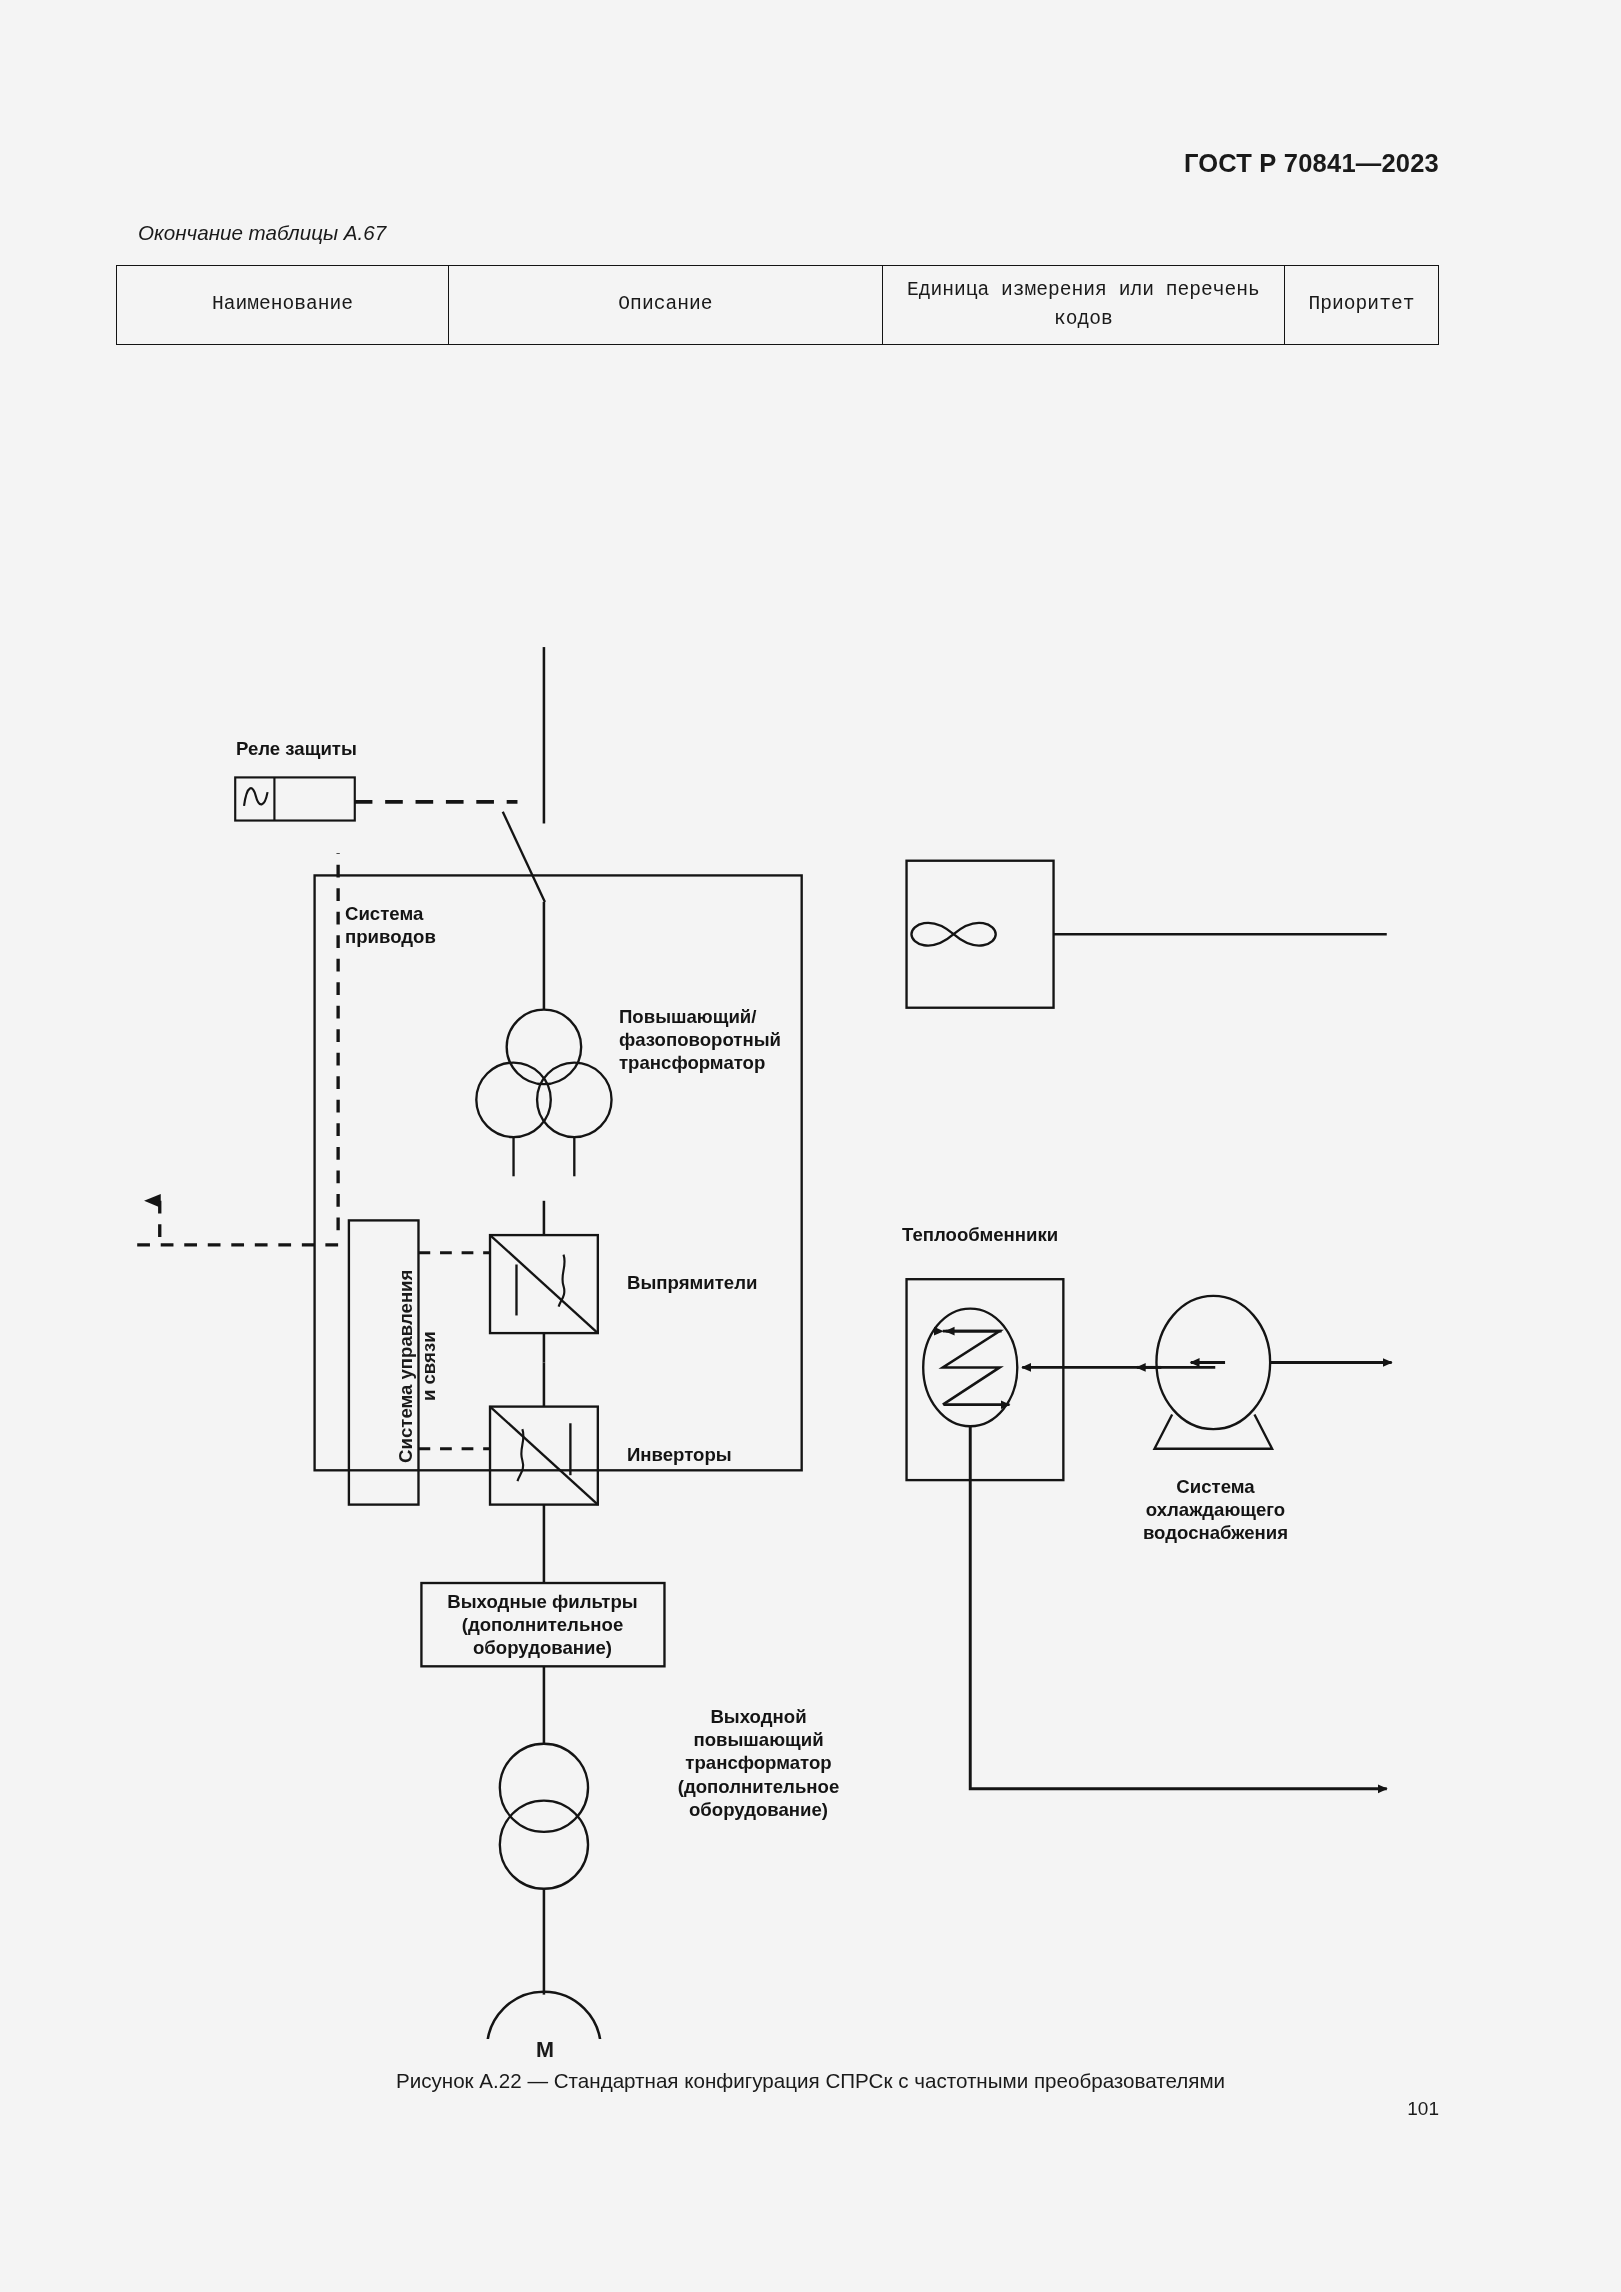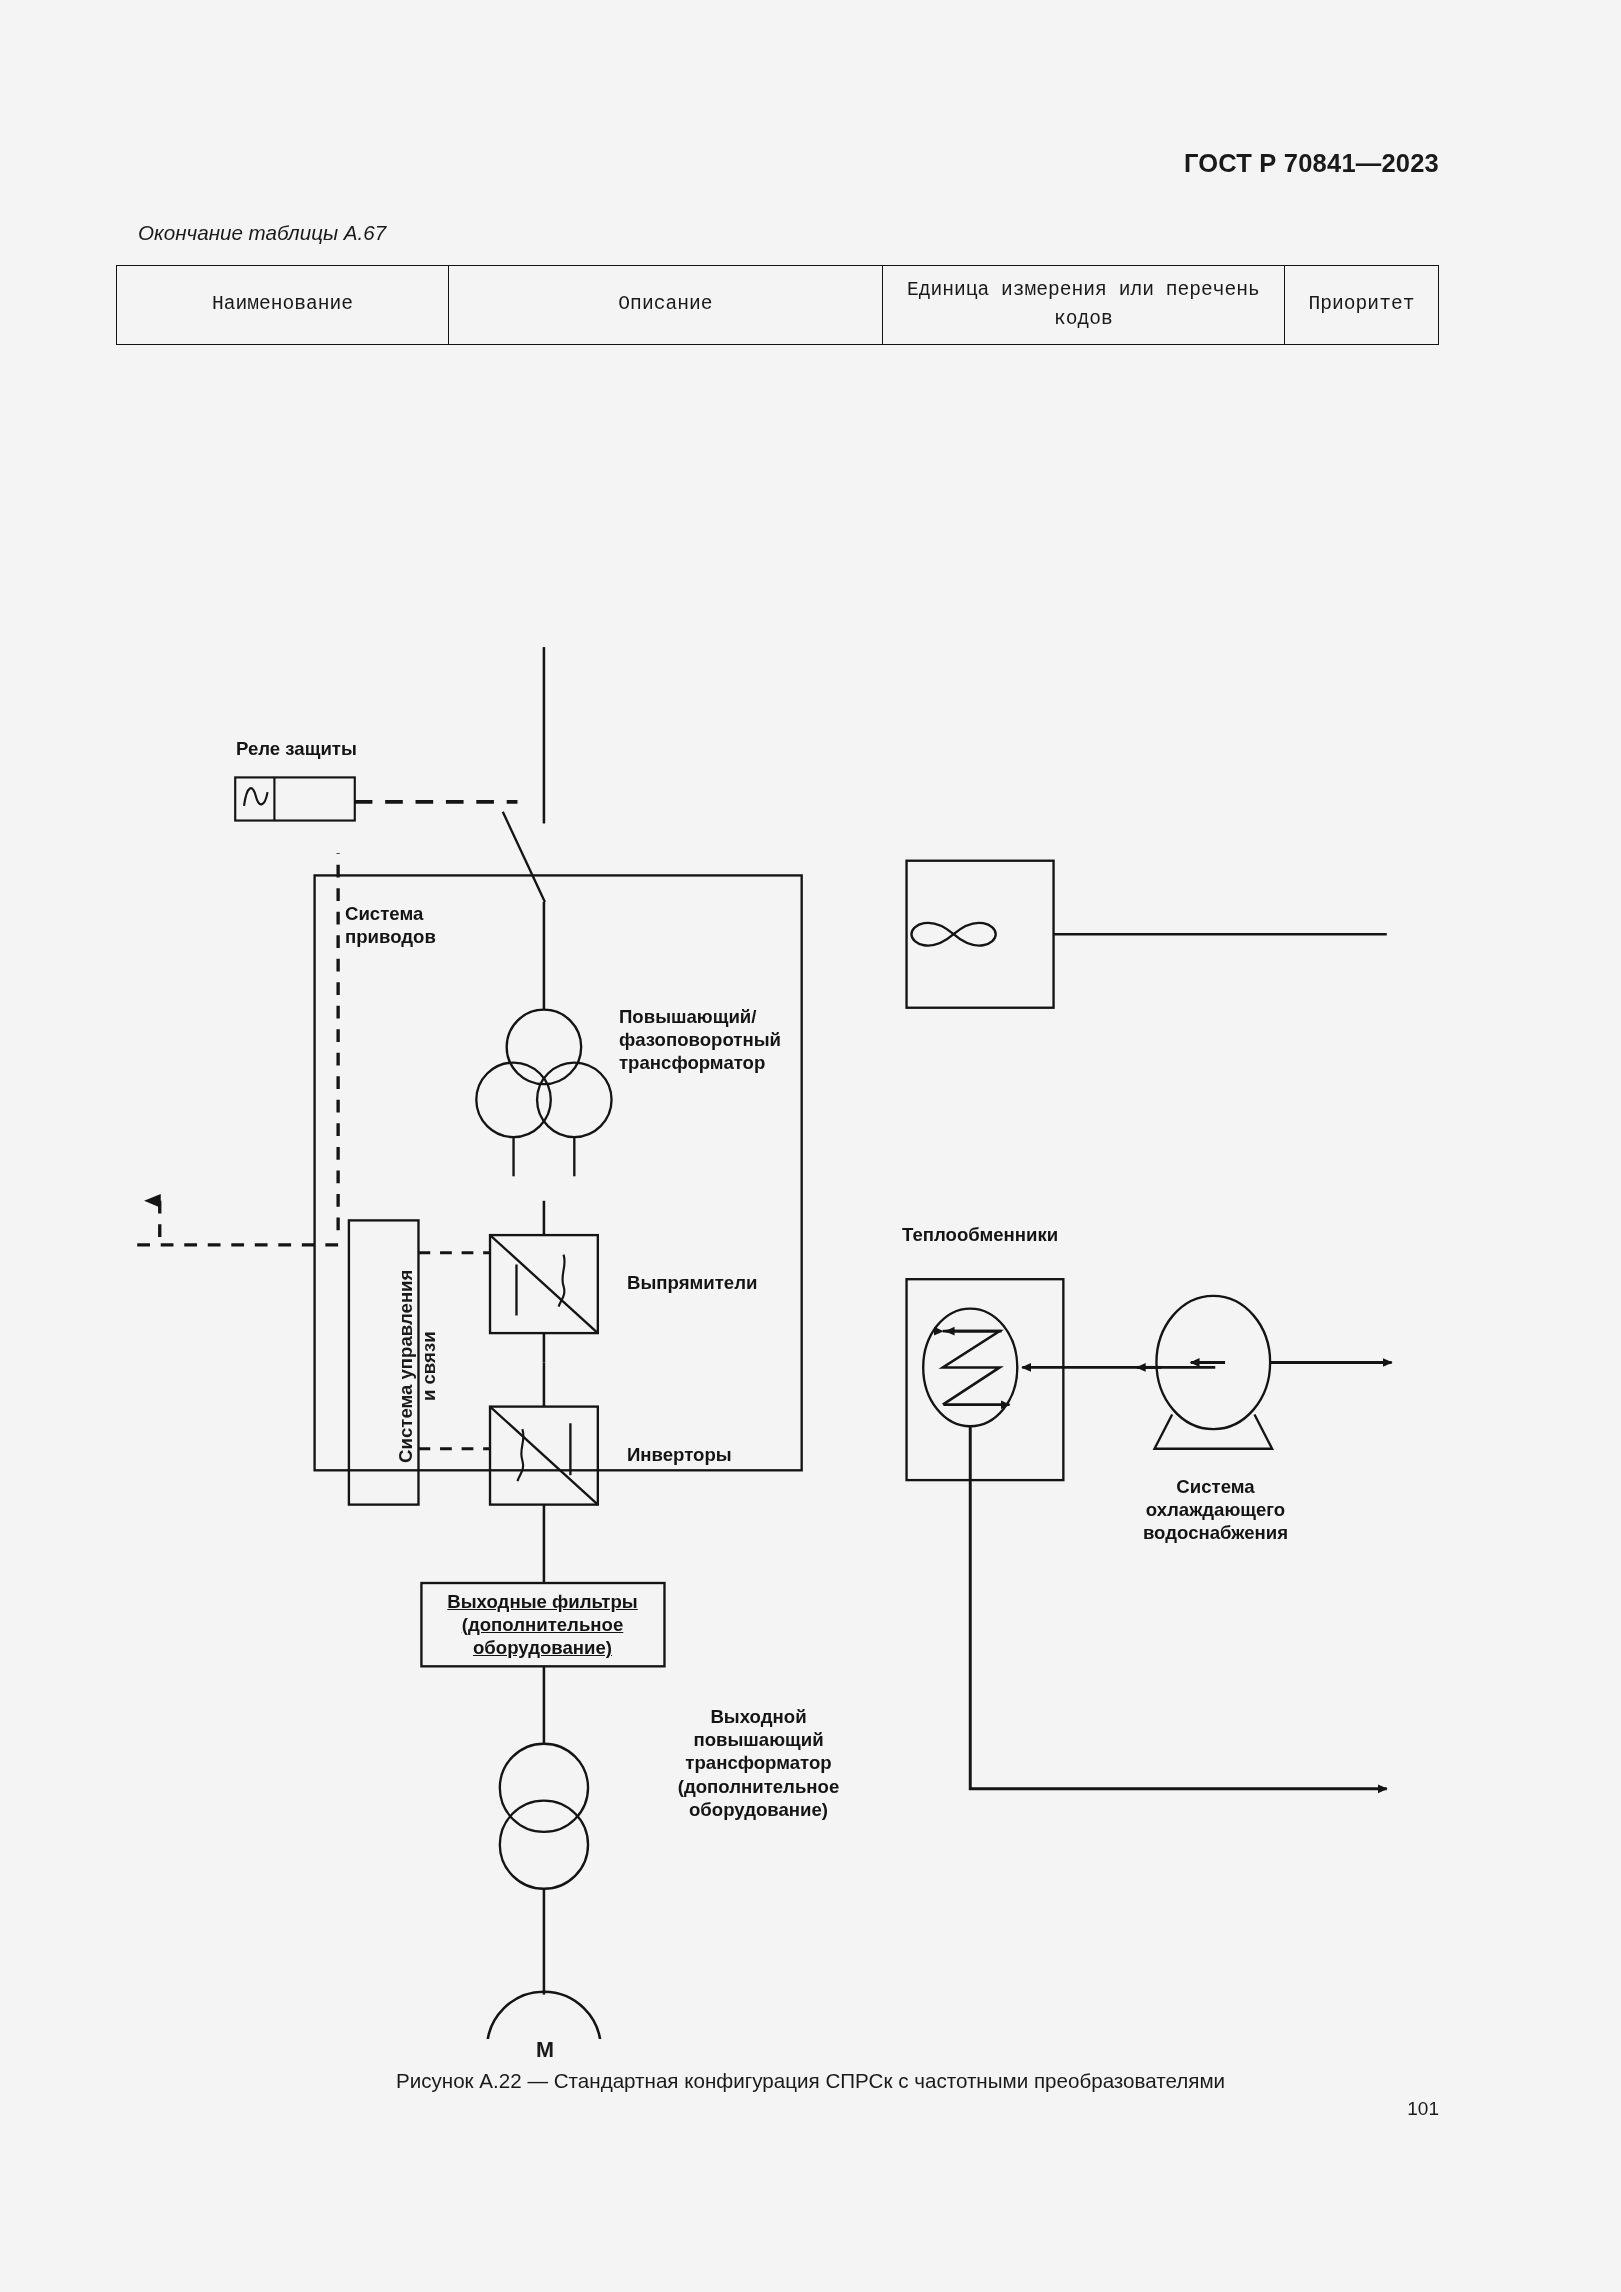--- a/index.html
+++ b/index.html
@@ -233,21 +233,21 @@
     <div class="vlabel" style="left:285px;top:755px;width:265px;">Система управления
 и связи</div>
 
 
     <div class="flabel" style="left:902px;top:635px;">Теплообменники</div>
 
     <div class="flabel center" style="left:1093px;top:887px;width:245px;">Система
 охлаждающего
 водоснабжения</div>
 
-    <div class="flabel center" style="left:423px;top:1002px;width:239px;text-decoration:underline;">Выходные фильтры
+    <div class="flabel center" style="left:423px;top:1002px;width:239px;">Выходные фильтры
 (дополнительное
 оборудование)</div>
 
     <div class="flabel center" style="left:642px;top:1117px;width:233px;">Выходной
 повышающий
 трансформатор
 (дополнительное
 оборудование)</div>
 
     <div class="motor-letter" style="left:536px;top:1449px;">M</div>

